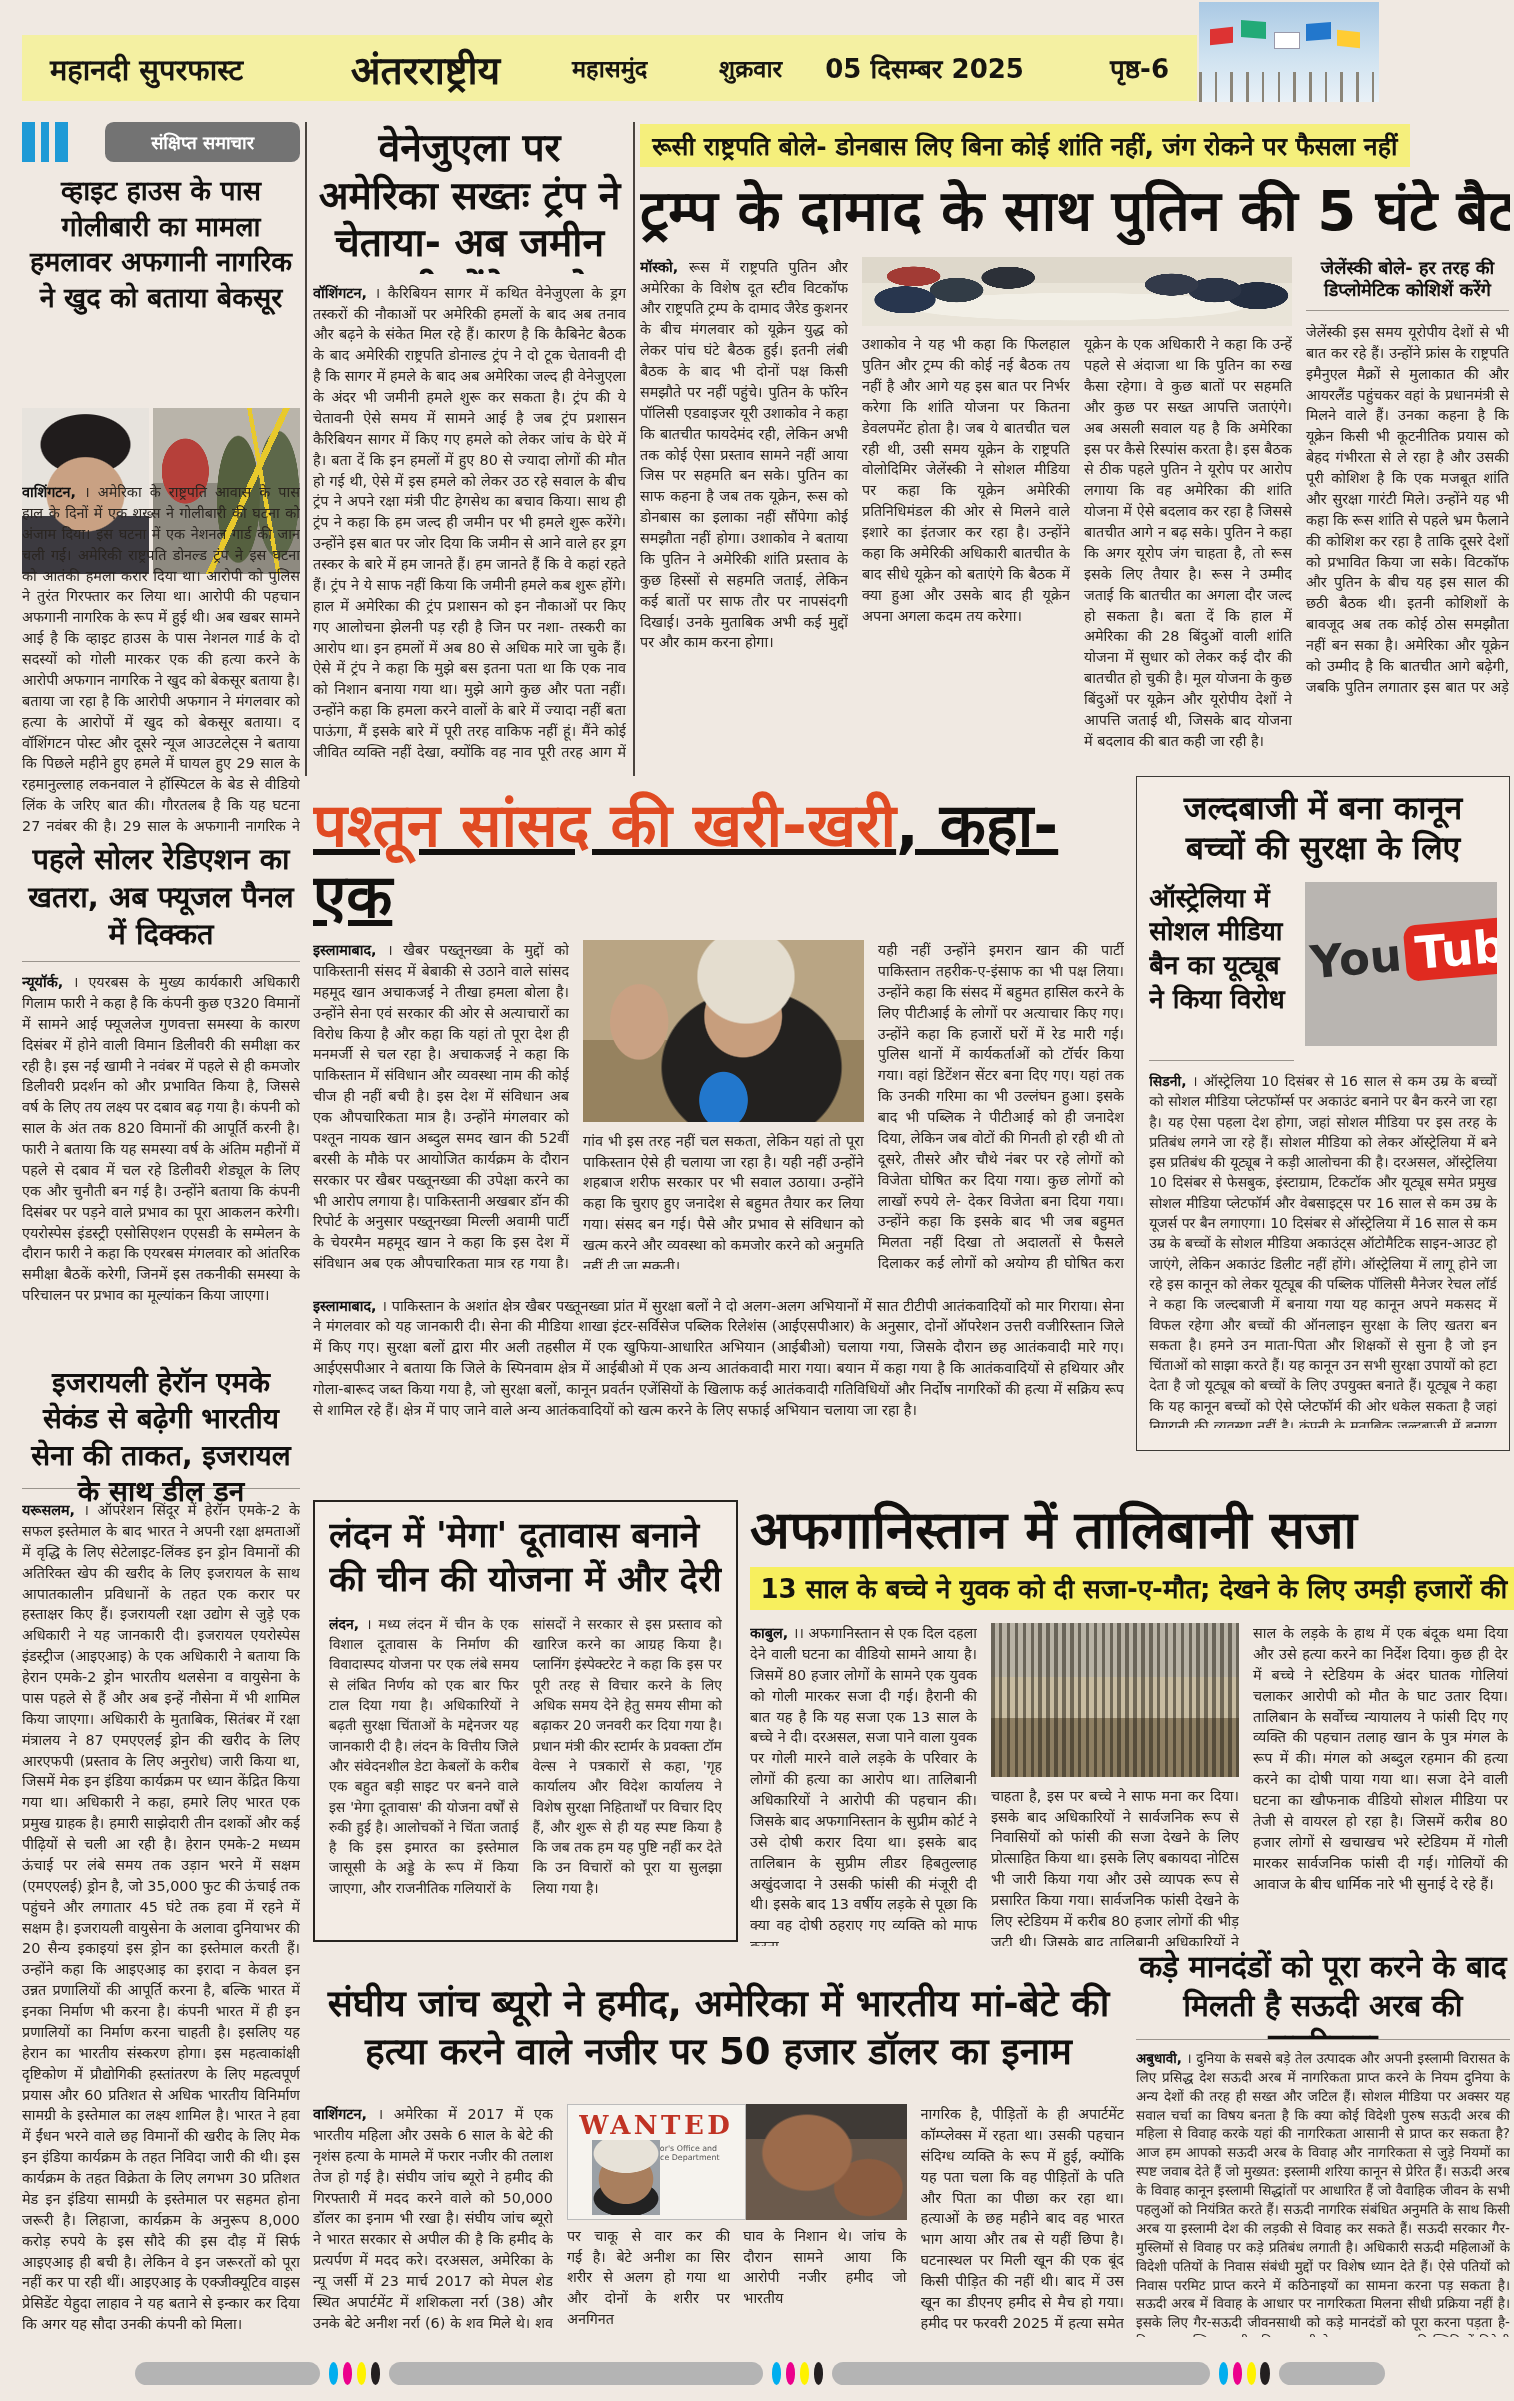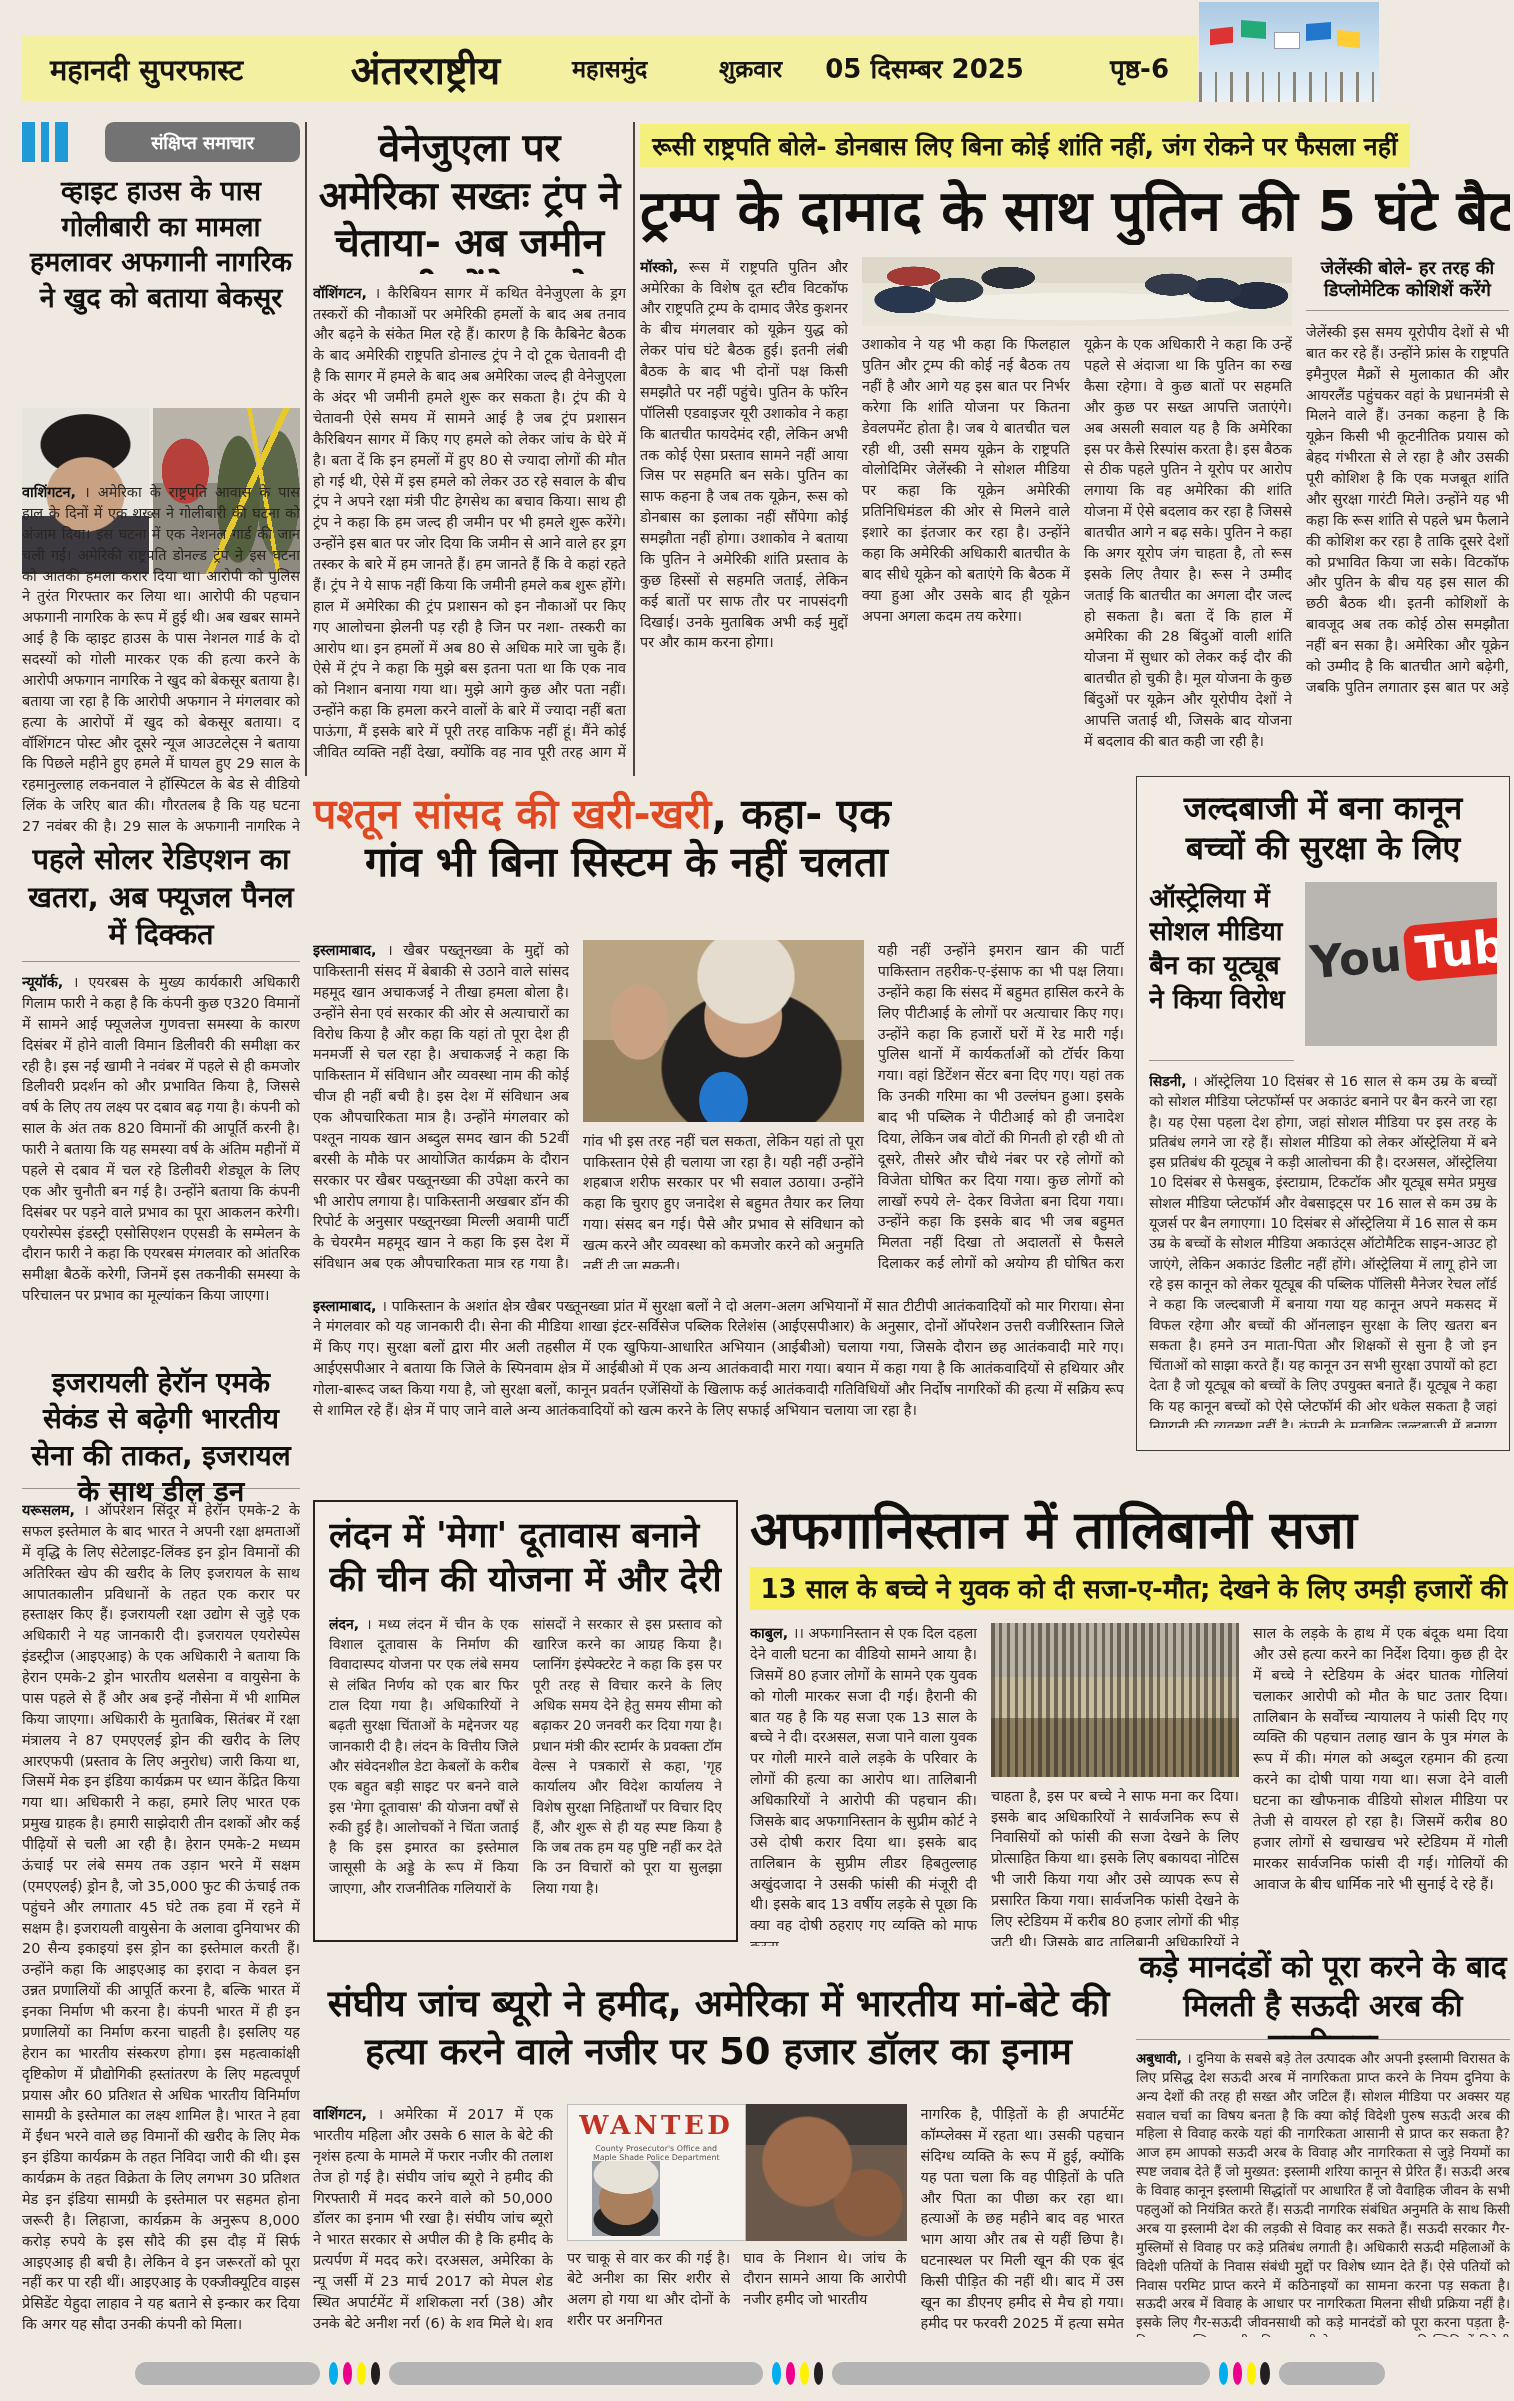--- a/index.html
+++ b/index.html
@@ -133,21 +133,21 @@
         </div>
       </div>
       <div class="col" style="width:203px;">
         <div class="subhead center rule" style="font-size:18px;padding-bottom:8.7px;">जेलेंस्की बोले- हर तरह की डिप्लोमेटिक कोशिशें करेंगे</div>
         <p class="body-text" style="margin:10.5px 0 0 0;height:376px;">जेलेंस्की इस समय यूरोपीय देशों से भी बात कर रहे हैं। उन्होंने फ्रांस के राष्ट्रपति इमैनुएल मैक्रों से मुलाकात की और आयरलैंड पहुंचकर वहां के प्रधानमंत्री से मिलने वाले हैं। उनका कहना है कि यूक्रेन किसी भी कूटनीतिक प्रयास को बेहद गंभीरता से ले रहा है और उसकी पूरी कोशिश है कि एक मजबूत शांति और सुरक्षा गारंटी मिले। उन्होंने यह भी कहा कि रूस शांति से पहले भ्रम फैलाने की कोशिश कर रहा है ताकि दूसरे देशों को प्रभावित किया जा सके। विटकॉफ और पुतिन के बीच यह इस साल की छठी बैठक थी। इतनी कोशिशों के बावजूद अब तक कोई ठोस समझौता नहीं बन सका है। अमेरिका और यूक्रेन को उम्मीद है कि बातचीत आगे बढ़ेगी, जबकि पुतिन लगातार इस बात पर अड़े हैं कि यूक्रेन को उन इलाकों से पीछे हटना होगा जिन्हें रूस अपना हिस्सा मानता है।</p>
       </div>
     </div>
   </div>
 
   <div class="abs" style="left:313px;top:790px;width:811px;height:486px;">
-    <div class="headline" style="font-size:41px;line-height:1.18;height:143px;overflow:hidden;">
+    <div class="headline" style="font-size:60px;line-height:1.18;height:143px;overflow:hidden;text-decoration:underline;">
       <span style="color:#e04a22;">पश्तून सांसद की खरी-खरी</span><span>, कहा- एक</span><br>
       <span style="margin-left:52px;">गांव भी बिना सिस्टम के नहीं चलता</span>
     </div>
     <div class="cols" style="margin-top:7px;height:329px;">
       <p class="body-text col" style="width:260px;margin:0;">
         <b class="dateline">इस्लामाबाद,</b>
         <span>। खैबर पख्तूनख्वा के मुद्दों को पाकिस्तानी संसद में बेबाकी से उठाने वाले सांसद महमूद खान अचाकजई ने तीखा हमला बोला है। उन्होंने सेना एवं सरकार की ओर से अत्याचारों का विरोध किया है और कहा कि यहां तो पूरा देश ही मनमर्जी से चल रहा है। अचाकजई ने कहा कि पाकिस्तान में संविधान और व्यवस्था नाम की कोई चीज ही नहीं बची है। इस देश में संविधान अब एक औपचारिकता मात्र है। उन्होंने मंगलवार को पश्तून नायक खान अब्दुल समद खान की 52वीं बरसी के मौके पर आयोजित कार्यक्रम के दौरान सरकार पर खैबर पख्तूनख्वा की उपेक्षा करने का भी आरोप लगाया है। पाकिस्तानी अखबार डॉन की रिपोर्ट के अनुसार पख्तूनख्वा मिल्ली अवामी पार्टी के चेयरमैन महमूद खान ने कहा कि इस देश में संविधान अब एक औपचारिकता मात्र रह गया है। आखिर कोई देश कैसे बिना किसी नियम और कानून के चल सकता है। एक</span>
       </p>
       <div class="col" style="width:285px;display:flex;flex-direction:column;gap:8.7px;">
         <div class="photo" style="width:100%;height:182px;
@@ -233,21 +233,21 @@
                  background:radial-gradient(ellipse 55% 30% at 50% 18%, #e7e2d8 0 85%, transparent 88%),
                             radial-gradient(ellipse 48% 40% at 50% 52%, #a97f5e 0 82%, transparent 85%),
                             radial-gradient(ellipse 55% 28% at 50% 78%, #222 0 85%, transparent 88%),
                             linear-gradient(180deg,#9aa0a6 0 100%);"></div>
           </div>
           <div class="photo" style="flex:1;
                background:radial-gradient(ellipse 34% 40% at 38% 42%, #9c6b4b 0 80%, transparent 84%),
                           radial-gradient(ellipse 26% 30% at 76% 72%, #8a5c40 0 80%, transparent 84%),
                           linear-gradient(180deg,#3f3a36 0 30%,#6b5a4c 30% 100%);"></div>
         </div>
-        <div class="cols" style="flex:1;gap:13px;">
+        <div class="cols" style="flex:1;gap:13px;font-family:Liberation Mono, monospace;">
           <p class="body-text col" style="flex:1;margin:0;">पर चाकू से वार कर की गई है। बेटे अनीश का सिर शरीर से अलग हो गया था और दोनों के शरीर पर अनगिनत</p>
           <p class="body-text col" style="flex:1;margin:0;">घाव के निशान थे। जांच के दौरान सामने आया कि आरोपी नजीर हमीद जो भारतीय</p>
         </div>
       </div>
       <p class="body-text col" style="width:206px;margin:0;">नागरिक है, पीड़ितों के ही अपार्टमेंट कॉम्प्लेक्स में रहता था। उसकी पहचान संदिग्ध व्यक्ति के रूप में हुई, क्योंकि यह पता चला कि वह पीड़ितों के पति और पिता का पीछा कर रहा था। हत्याओं के छह महीने बाद वह भारत भाग आया और तब से यहीं छिपा है। घटनास्थल पर मिली खून की एक बूंद किसी पीड़ित की नहीं थी। बाद में उस खून का डीएनए हमीद से मैच हो गया। हमीद पर फरवरी 2025 में हत्या समेत छह गंभीर आरोप लगाए गए। न्यू जर्सी गवर्नर फिल मर्फी ने पिछले हफ्ते भारत के राजदूत विनय क्वात्रा को फोन कर हमीद को प्रत्यर्पण में तुरंत सहयोग करने की मांग की।</p>
     </div>
   </div>
 
   <div class="abs" style="left:1136px;top:1947px;width:374px;height:391px;">
     <div class="headline center rule" style="font-size:30px;line-height:1.3;height:87px;overflow:hidden;padding-bottom:5.2px;">कड़े मानदंडों को पूरा करने के बाद मिलती है सऊदी अरब की नागरिकता</div>

